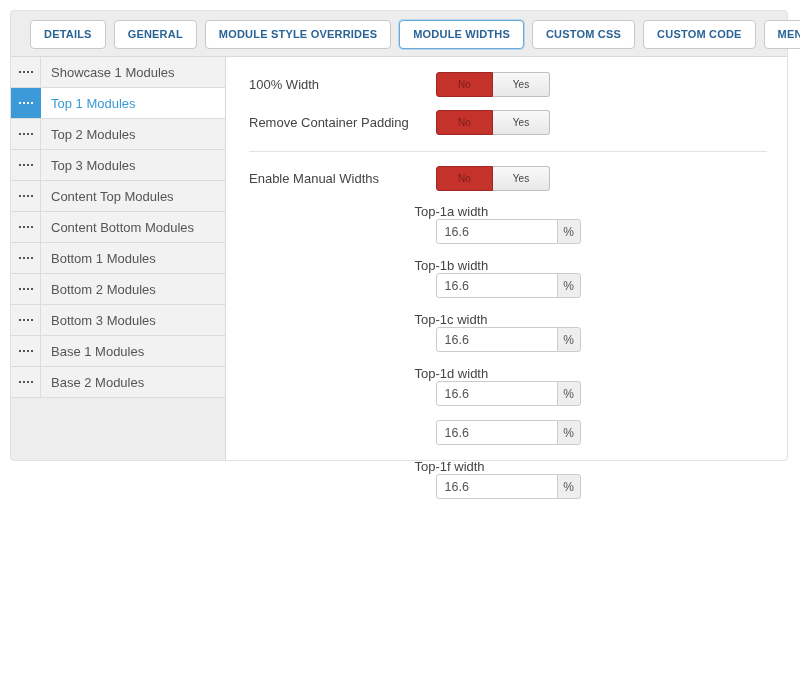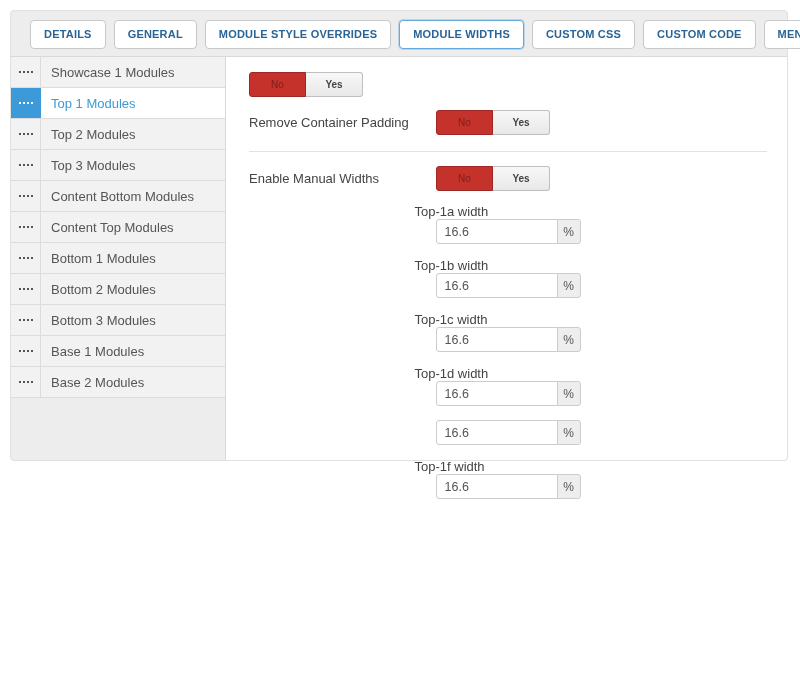--- a/index.html
+++ b/index.html
@@ -60,21 +60,21 @@
   .flabel{width:187px;flex:none;font-size:13px;color:#444;}
   .divider{border:0;border-top:1px solid #e2e2e2;margin:16px 0 14px;}
   
   .tgroup{display:flex;}
   .tbtn{
     width:57px;height:25px;font-size:10px;line-height:23px;text-align:center;
     border:1px solid #bfbfbf;background:linear-gradient(#f8f8f8,#e8e8e8);
     color:#444;cursor:pointer;box-sizing:border-box;padding:0;font-family:inherit;
   }
   .tbtn:first-child{border-radius:3px 0 0 3px;}
-  .tbtn:last-child{border-radius:0 3px 3px 0;border-left:0;font-weight:bold;}
+  .tbtn:last-child{border-radius:0 3px 3px 0;border-left:0;}
   .tbtn.sel-no{
     background:#c5322c;border-color:#9d2722;color:#7e1d1a;
   }
   
   .igroup{display:flex;}
   .winput{
     width:122px;height:25px;box-sizing:border-box;border:1px solid #ccc;
     border-radius:3px 0 0 3px;padding:0 8px;font-size:12.5px;color:#555;
     font-family:inherit;outline:none;
   }
@@ -136,30 +136,30 @@
           </span>
           <div class="slabel">Top 3 Modules</div>
         </div>
         <div class="srow">
           <span class="sgrip">
             <i></i>
             <i></i>
             <i></i>
             <i></i>
           </span>
+          <div class="slabel">Content Top Modules</div>
+        </div>
+        <div class="srow">
+          <span class="sgrip">
+            <i></i>
+            <i></i>
+            <i></i>
+            <i></i>
+          </span>
           <div class="slabel">Content Bottom Modules</div>
-        </div>
-        <div class="srow">
-          <span class="sgrip">
-            <i></i>
-            <i></i>
-            <i></i>
-            <i></i>
-          </span>
-          <div class="slabel">Content Top Modules</div>
         </div>
         <div class="srow">
           <span class="sgrip">
             <i></i>
             <i></i>
             <i></i>
             <i></i>
           </span>
           <div class="slabel">Bottom 1 Modules</div>
         </div>
@@ -196,20 +196,21 @@
             <i></i>
             <i></i>
             <i></i>
           </span>
           <div class="slabel">Base 2 Modules</div>
         </div>
       </div>
     <div class="content" id="content">
       <div id="togglesTop">
           <div class="frow">
+            <div class="flabel">100% Width</div>
             <div class="tgroup">
               <button class="tbtn sel-no">No</button>
               <button class="tbtn">Yes</button>
             </div>
           </div>
           <div class="frow">
             <div class="flabel">Remove Container Padding</div>
             <div class="tgroup">
               <button class="tbtn sel-no">No</button>
               <button class="tbtn">Yes</button>

